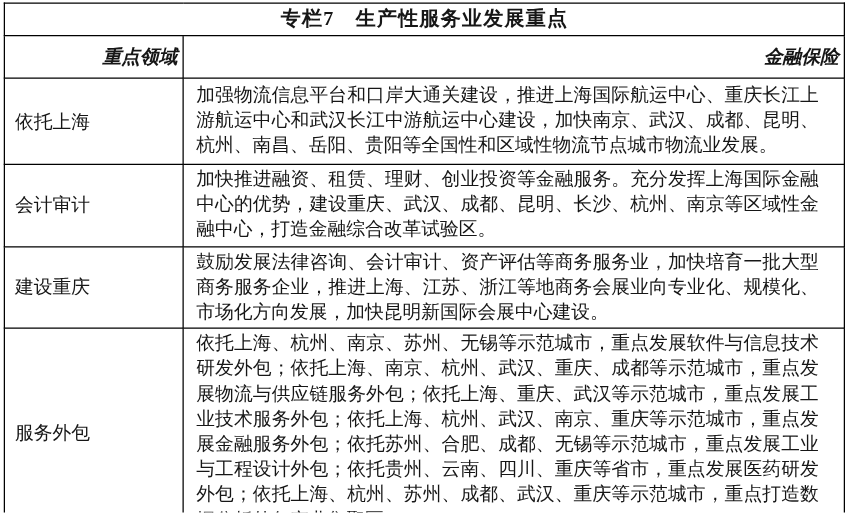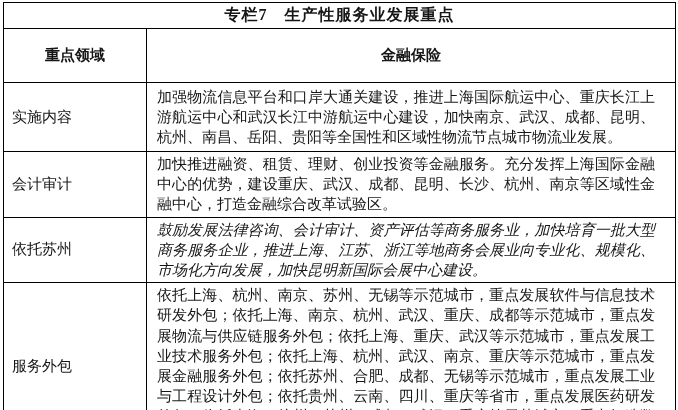--- a/index.html
+++ b/index.html
@@ -35,70 +35,71 @@
   .title-cell {
     height: 26px;
     text-align: center;
     font-weight: bold;
     font-size: 16px;
     letter-spacing: 1px;
     padding: 2px 4px;
   }
   .header-cell {
     height: 23px;
-    text-align: center;
+    text-align: right;
     font-weight: bold;
     font-size: 15px;
-    padding: 17px 4px;
+    padding: 7px 4px;
+    font-style: italic;
   }
   .area-cell {
     font-size: 15px;
     text-align: left;
     padding: 2px 4px 2px 8px;
     vertical-align: middle;
   }
   .content-cell {
     font-size: 15px;
     line-height: 20.2px;
     text-align: justify;
     padding: 2px 20px 2px 10px;
     vertical-align: middle;
   }
   tr.row-logistics  .content-cell { height: 69px; }
   tr.row-finance    .content-cell { height: 58px; margin-top: 24px; }
-  tr.row-business   .content-cell { height: 61px; font-style: italic; }
+  tr.row-business   .content-cell { height: 61px; }
   tr.row-outsource  .content-cell { height: 161px; }
 </style>
 </head>
 <body>
 
 <div class="page">
   <table class="spec-table">
     <colgroup>
       <col class="c-area">
       <col class="c-content">
     </colgroup>
     <tbody>
       <tr>
         <td class="title-cell" colspan="2">专栏7　生产性服务业发展重点</td>
       </tr>
       <tr>
         <td class="header-cell">重点领域</td>
         <td class="header-cell">金融保险</td>
       </tr>
       <tr class="row-logistics">
-        <td class="area-cell">实施内容</td>
+        <td class="area-cell">依托上海</td>
         <td class="content-cell">加强物流信息平台和口岸大通关建设，推进上海国际航运中心、重庆长江上游航运中心和武汉长江中游航运中心建设，加快南京、武汉、成都、昆明、杭州、南昌、岳阳、贵阳等全国性和区域性物流节点城市物流业发展。</td>
       </tr>
       <tr class="row-finance">
         <td class="area-cell">会计审计</td>
         <td class="content-cell">加快推进融资、租赁、理财、创业投资等金融服务。充分发挥上海国际金融中心的优势，建设重庆、武汉、成都、昆明、长沙、杭州、南京等区域性金融中心，打造金融综合改革试验区。</td>
       </tr>
       <tr class="row-business">
-        <td class="area-cell">依托苏州</td>
+        <td class="area-cell">建设重庆</td>
         <td class="content-cell">鼓励发展法律咨询、会计审计、资产评估等商务服务业，加快培育一批大型商务服务企业，推进上海、江苏、浙江等地商务会展业向专业化、规模化、市场化方向发展，加快昆明新国际会展中心建设。</td>
       </tr>
       <tr class="row-outsource">
         <td class="area-cell">服务外包</td>
         <td class="content-cell">依托上海、杭州、南京、苏州、无锡等示范城市，重点发展软件与信息技术研发外包；依托上海、南京、杭州、武汉、重庆、成都等示范城市，重点发展物流与供应链服务外包；依托上海、重庆、武汉等示范城市，重点发展工业技术服务外包；依托上海、杭州、武汉、南京、重庆等示范城市，重点发展金融服务外包；依托苏州、合肥、成都、无锡等示范城市，重点发展工业与工程设计外包；依托贵州、云南、四川、重庆等省市，重点发展医药研发外包；依托上海、杭州、苏州、成都、武汉、重庆等示范城市，重点打造数据分析外包产业集聚区。</td>
       </tr>
     </tbody>
   </table>
 </div>
 

